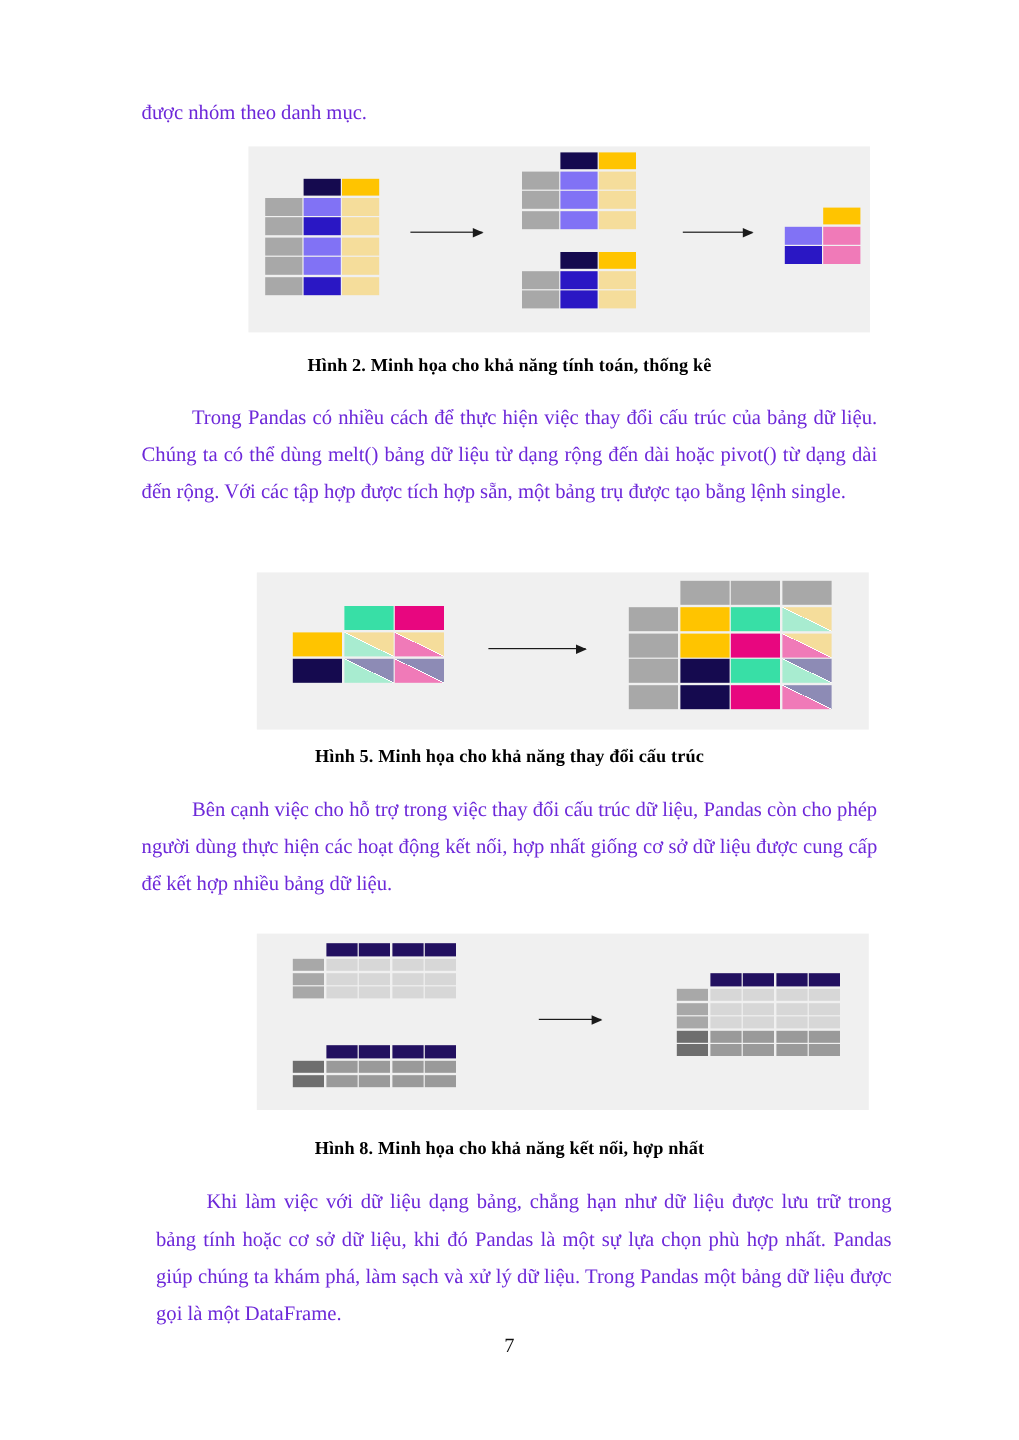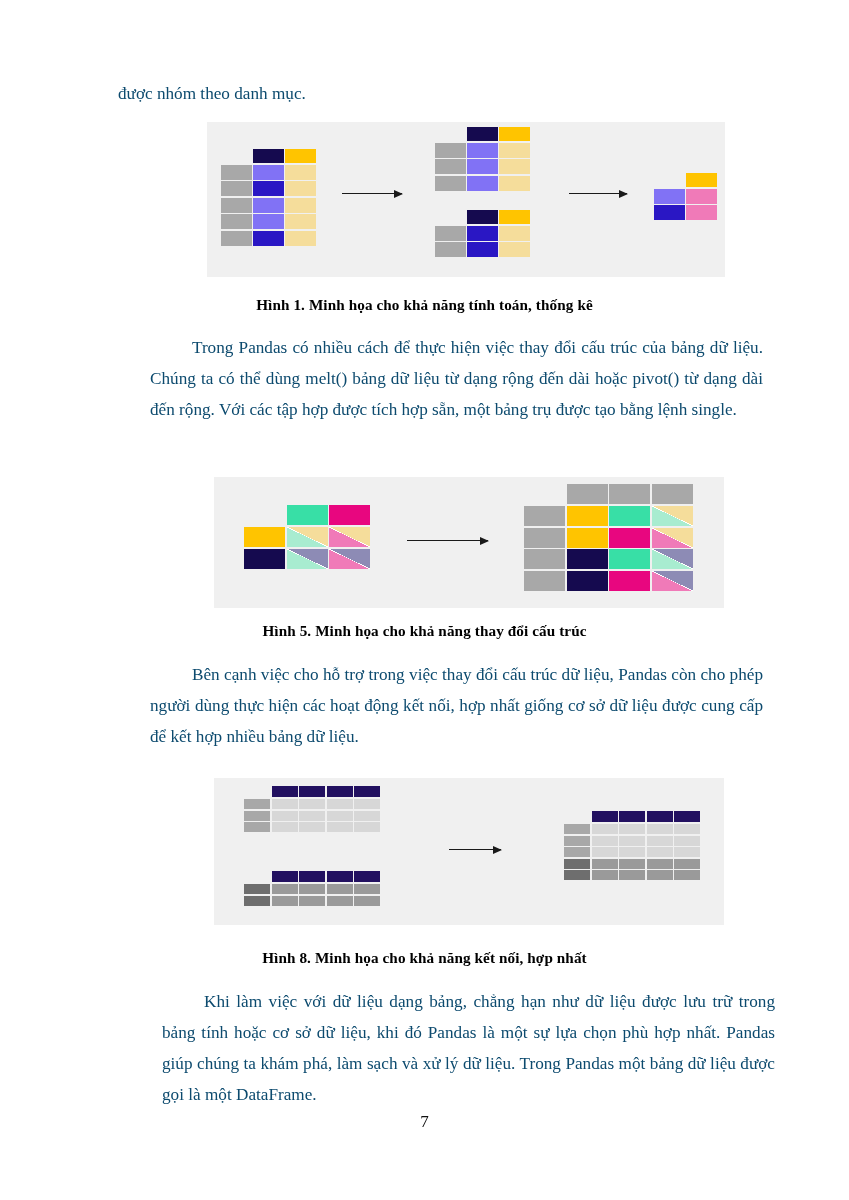--- a/index.html
+++ b/index.html
@@ -28,23 +28,23 @@
     top: 0;
     width: 613px;
   }
 
   
   .para {
     font-size: 17.2px;
     line-height: 31px;
     text-align: justify;
     margin: 0;
-    color: #0c4a6e;
-  }
-  .para.indent { text-indent: 42px; margin-left: 32px; }
+    color: #6d28d9;
+  }
+  .para.indent { text-indent: 42px; }
   .caption {
     font-size: 15.2px;
     font-weight: bold;
     text-align: center;
     margin: 0;
     color: #000000;
     letter-spacing: 0.1px;
   }
   .pageno {
     position: absolute;
@@ -243,21 +243,21 @@
           <div class="cell"></div>
             <div class="cell"></div>
           <div class="cell"></div>
           <div class="cell" style="background:#2a17c4;"></div>
           <div class="cell"></div>
           <div class="cell" style="background:#f07ab8;"></div>
         </div>
       </div>
     </div>
 
-    <p class="caption" style="position:absolute; top:296px; left:0; width:613px;">Hình 1. Minh họa cho khả năng tính toán, thống kê</p>
+    <p class="caption" style="position:absolute; top:296px; left:0; width:613px;">Hình 2. Minh họa cho khả năng tính toán, thống kê</p>
 
     <p class="para indent" style="position:absolute; top:332px; left:0; width:613px;">Trong Pandas có nhiều cách để thực hiện việc thay đổi cấu trúc của bảng dữ liệu. Chúng ta có thể dùng melt() bảng dữ liệu từ dạng rộng đến dài hoặc pivot() từ dạng dài đến rộng. Với các tập hợp được tích hợp sẵn, một bảng trụ được tạo bằng lệnh single.</p>
 
     <div class="figpanel" style="position:absolute; left:96px; top:477px; width:510px; height:131px;">
 
       <div style="position:absolute; left:30px; top:28px; width:130px; height:64px;">
         <div class="tbl" style="position:absolute;left:0;top:0;width:130px;height:20px;grid-template-columns:41px 1.5px 41px 1.5px 41px;">
           <div class="cell" style="background:transparent;"></div>
           <div class="cell"></div>
           <div class="cell" style="background:#38dfa6;"></div>

